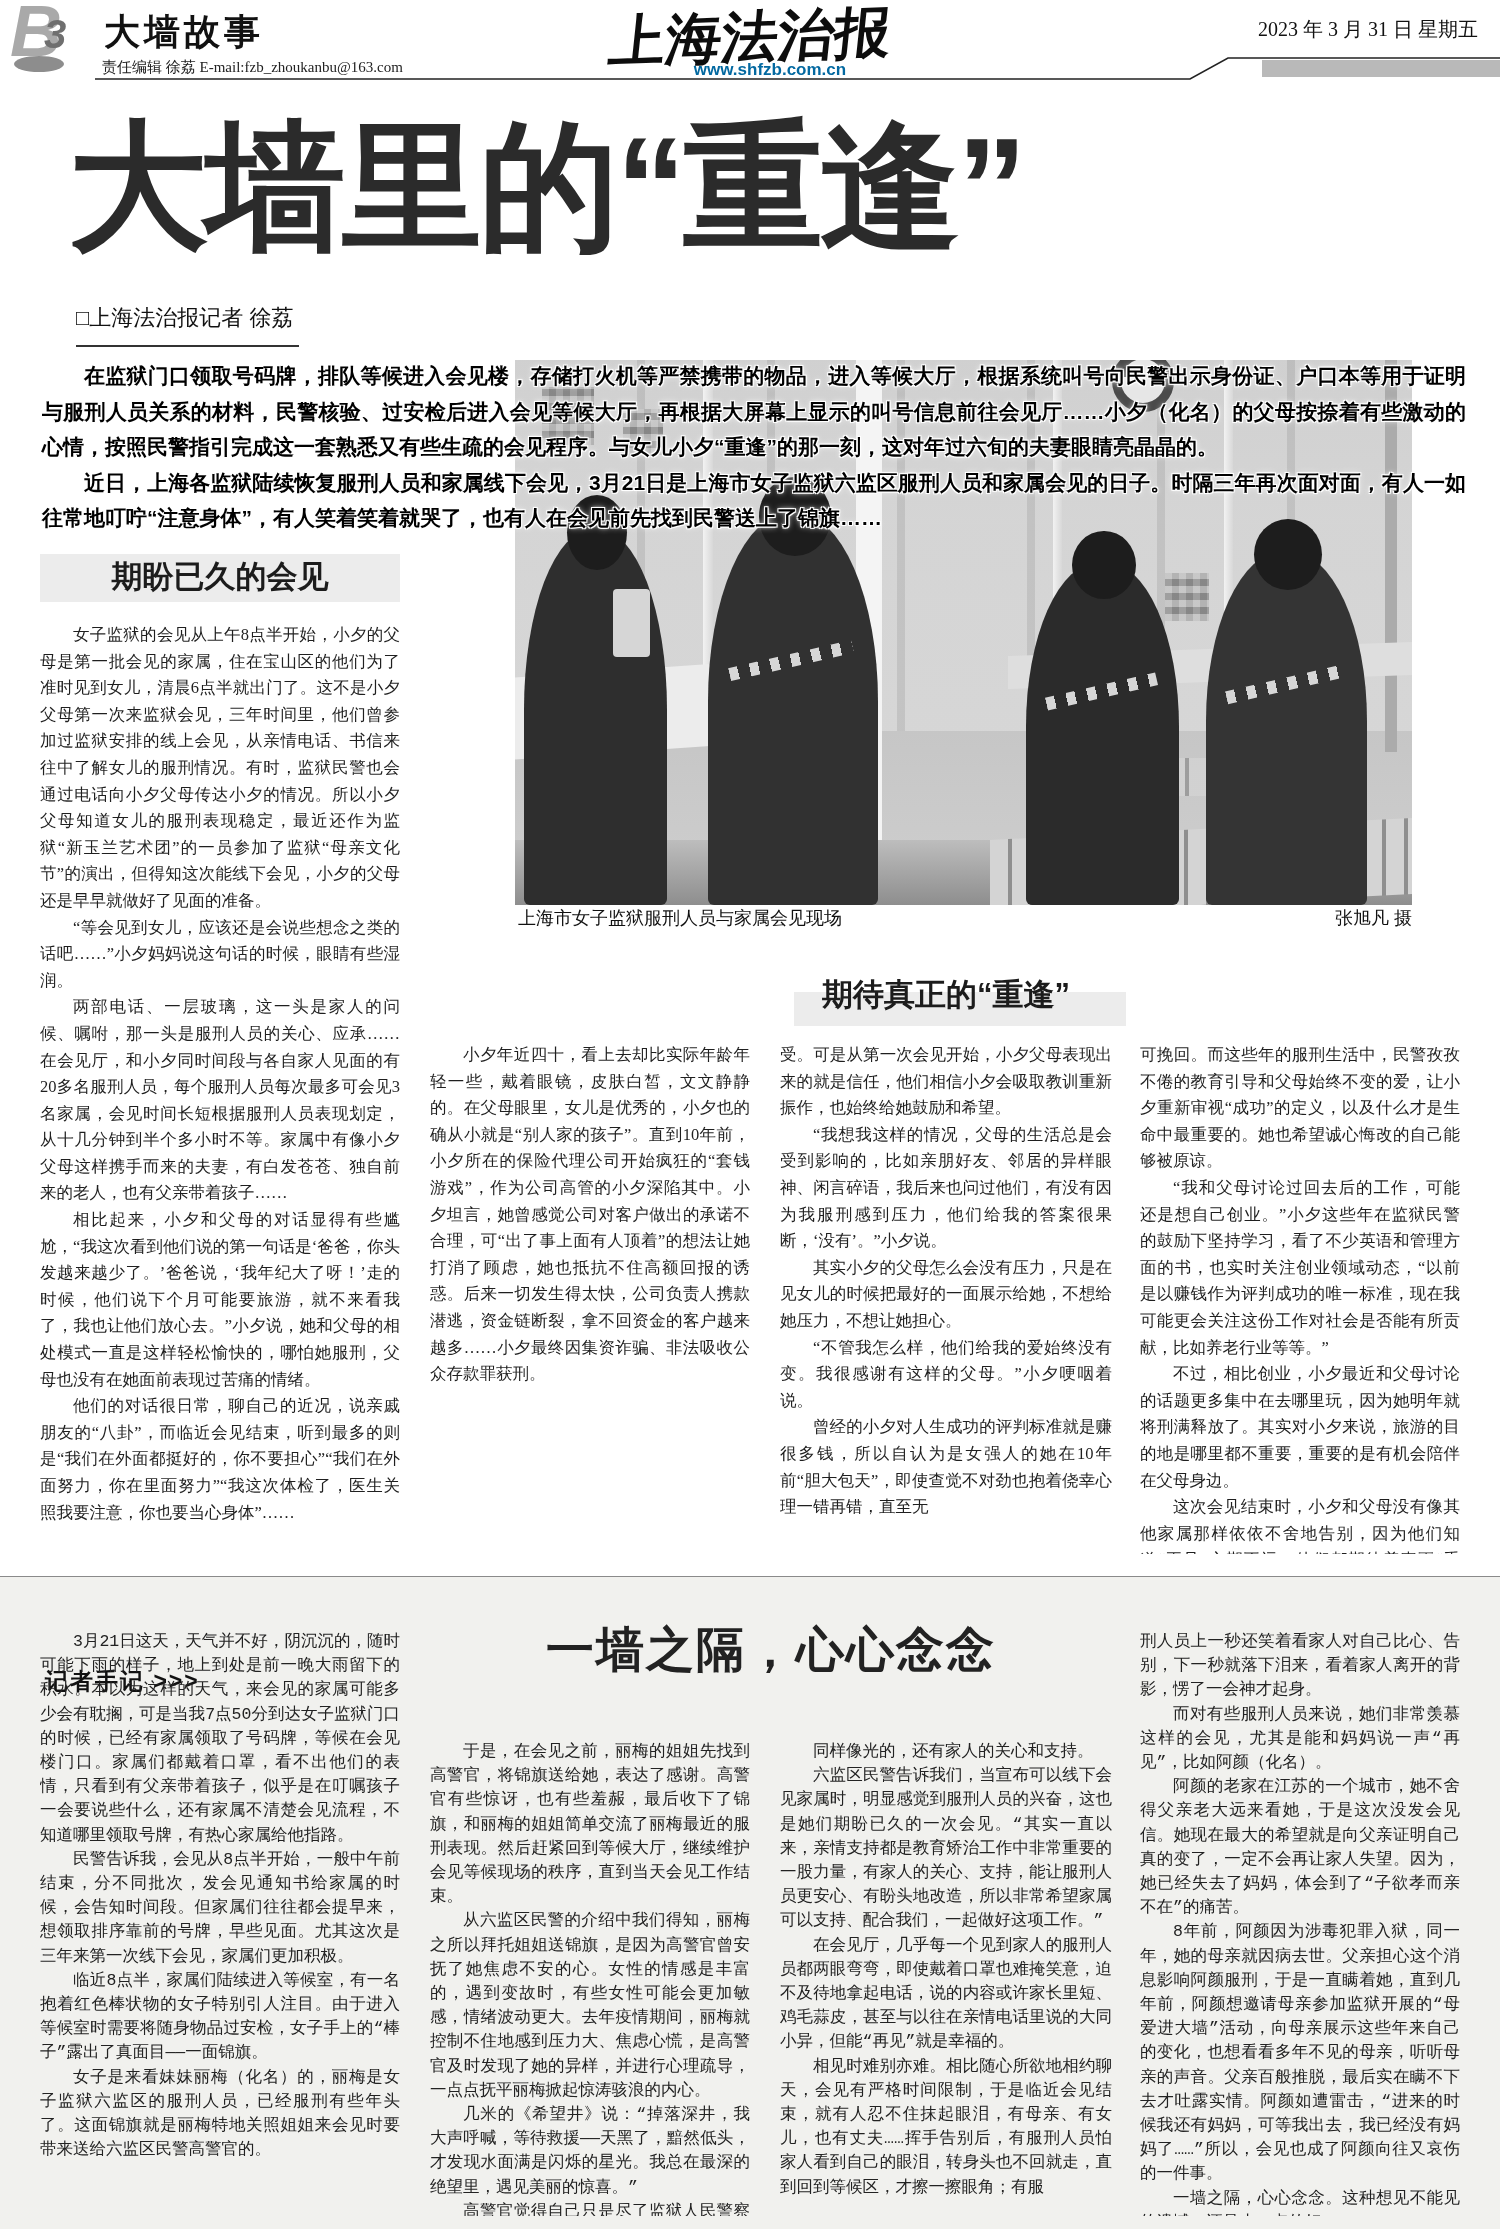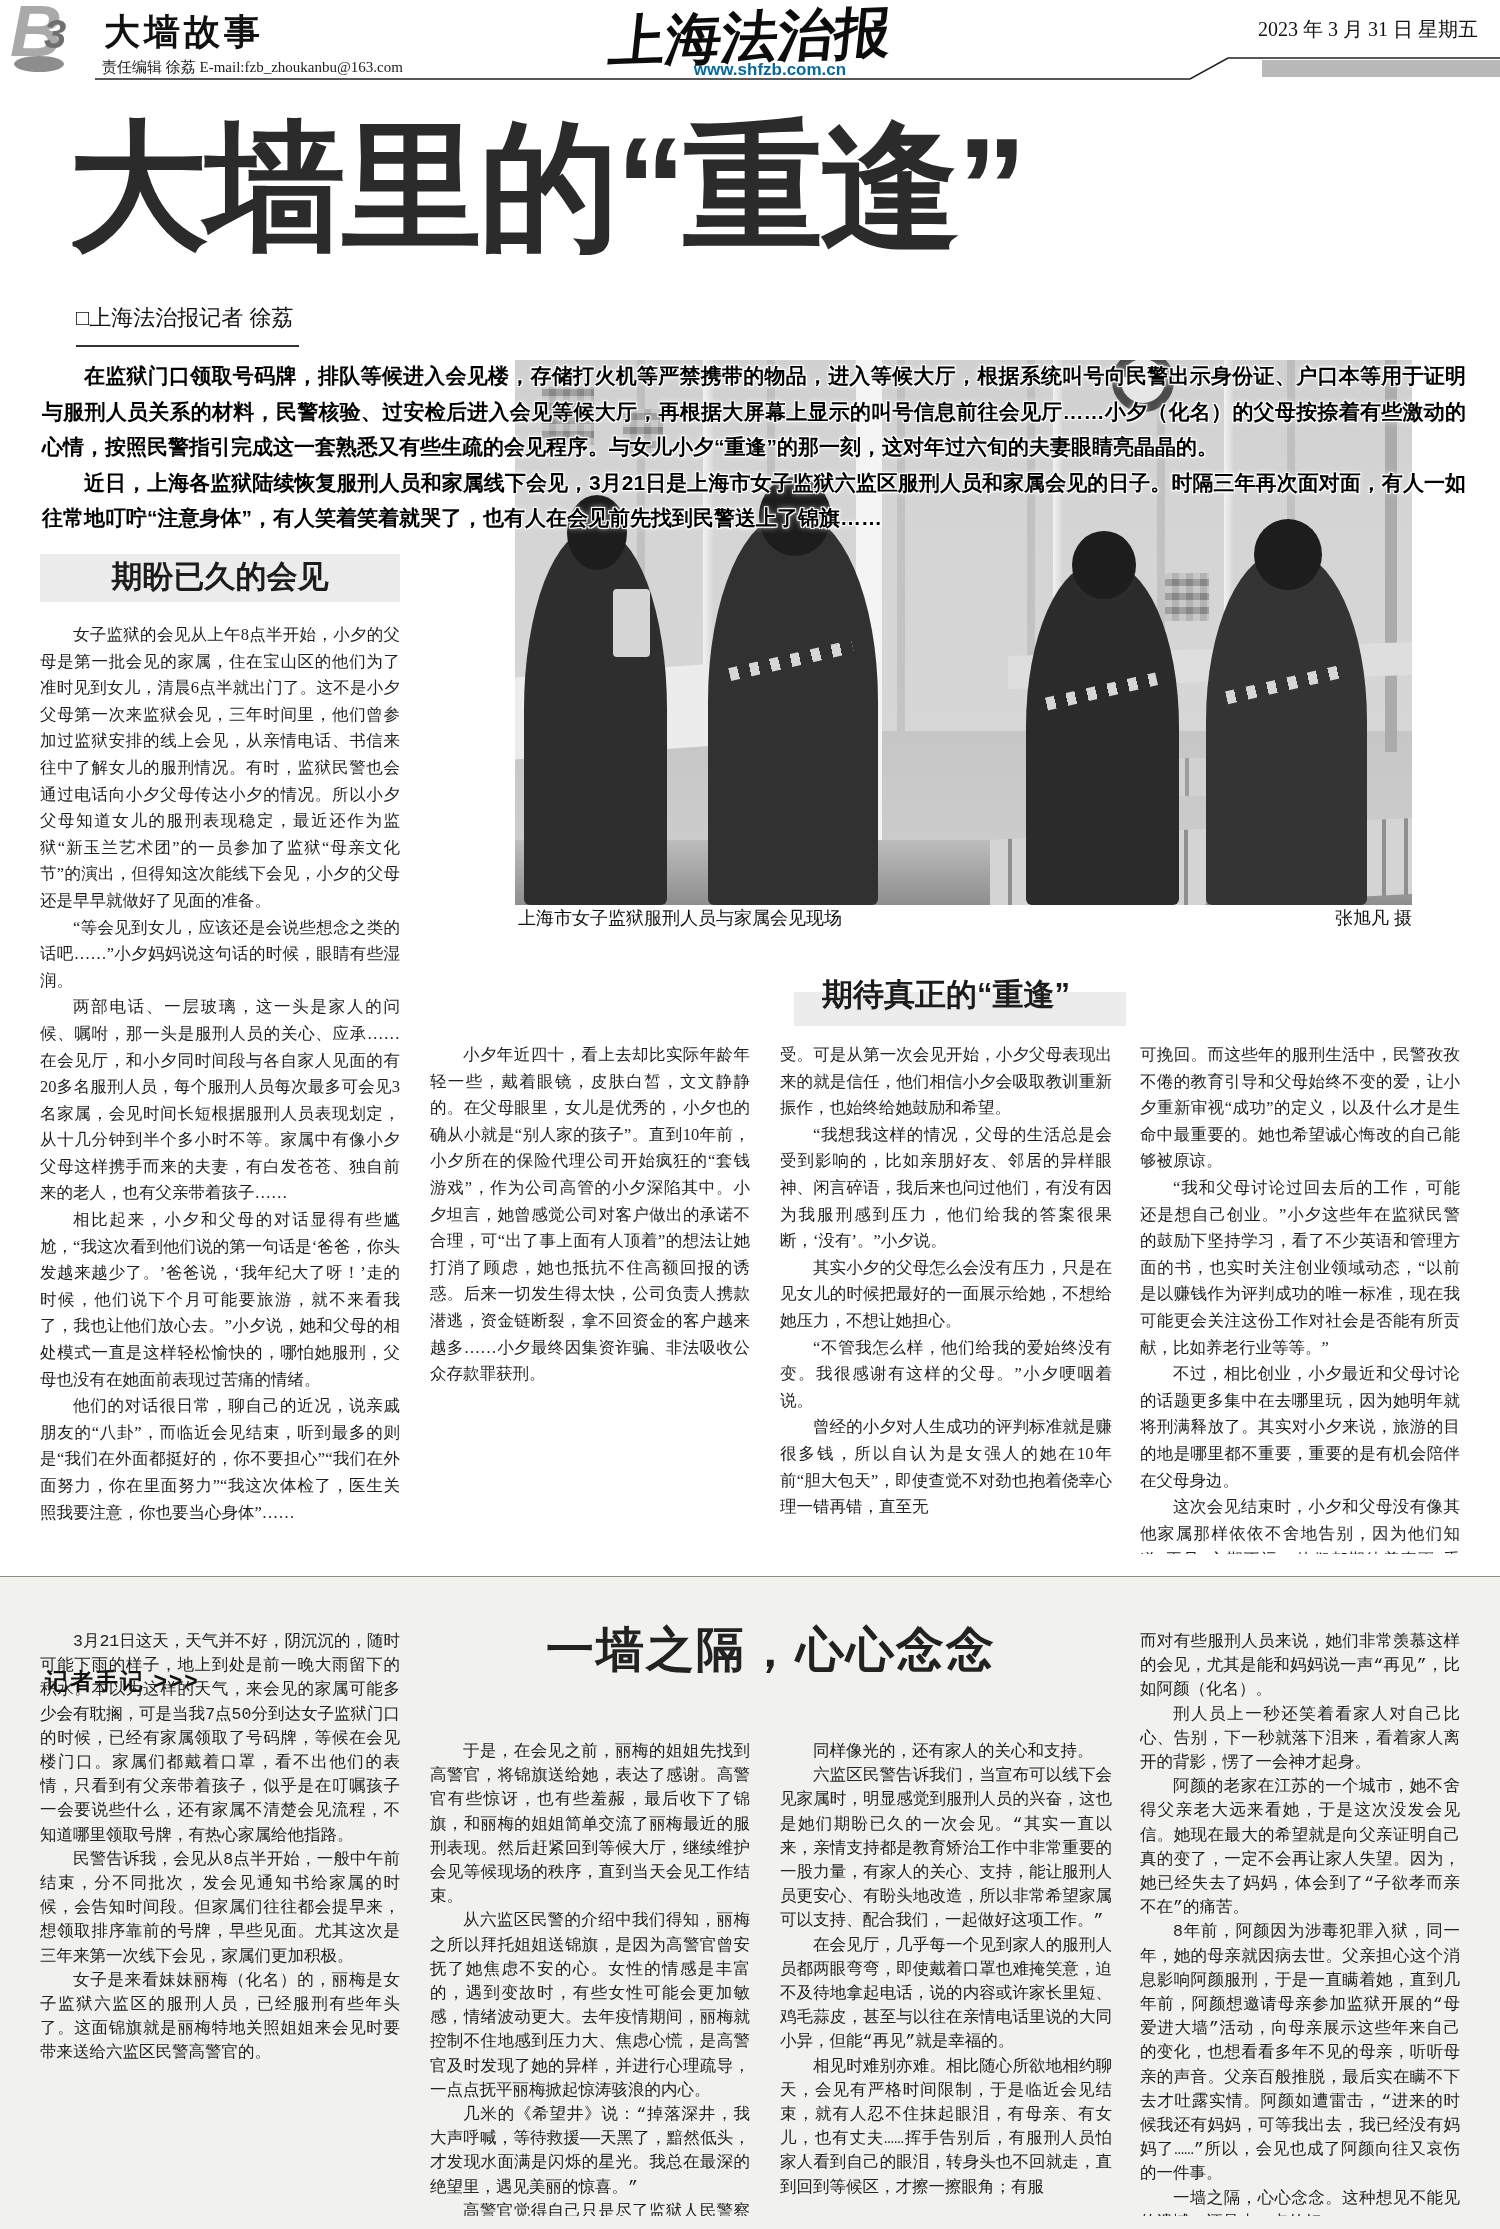--- a/index.html
+++ b/index.html
@@ -192,35 +192,36 @@
       <p>不过，相比创业，小夕最近和父母讨论的话题更多集中在去哪里玩，因为她明年就将刑满释放了。其实对小夕来说，旅游的目的地是哪里都不重要，重要的是有机会陪伴在父母身边。</p>
       <p>这次会见结束时，小夕和父母没有像其他家属那样依依不舍地告别，因为他们知道“再见”之期不远，他们都期待着真正“重逢”的那一天。</p>
     </div>
 
   <div class="abs notes-panel"></div>
   <div class="abs notes-label">记者手记 &gt;&gt;&gt;</div>
   <div class="abs notes-headline">一墙之隔，心心念念</div>
   <div class="abs notecol nA">
       <p>3月21日这天，天气并不好，阴沉沉的，随时可能下雨的样子，地上到处是前一晚大雨留下的积水。本以为这样的天气，来会见的家属可能多少会有耽搁，可是当我7点50分到达女子监狱门口的时候，已经有家属领取了号码牌，等候在会见楼门口。家属们都戴着口罩，看不出他们的表情，只看到有父亲带着孩子，似乎是在叮嘱孩子一会要说些什么，还有家属不清楚会见流程，不知道哪里领取号牌，有热心家属给他指路。</p>
       <p>民警告诉我，会见从8点半开始，一般中午前结束，分不同批次，发会见通知书给家属的时候，会告知时间段。但家属们往往都会提早来，想领取排序靠前的号牌，早些见面。尤其这次是三年来第一次线下会见，家属们更加积极。</p>
+      <p>临近8点半，家属们陆续进入等候室，有一名抱着红色棒状物的女子特别引人注目。由于进入等候室时需要将随身物品过安检，女子手上的“棒子”露出了真面目——一面锦旗。</p>
       <p>女子是来看妹妹丽梅（化名）的，丽梅是女子监狱六监区的服刑人员，已经服刑有些年头了。这面锦旗就是丽梅特地关照姐姐来会见时要带来送给六监区民警高警官的。</p>
     </div>
   <div class="abs notecol nB">
       <p>于是，在会见之前，丽梅的姐姐先找到高警官，将锦旗送给她，表达了感谢。高警官有些惊讶，也有些羞赧，最后收下了锦旗，和丽梅的姐姐简单交流了丽梅最近的服刑表现。然后赶紧回到等候大厅，继续维护会见等候现场的秩序，直到当天会见工作结束。</p>
       <p>从六监区民警的介绍中我们得知，丽梅之所以拜托姐姐送锦旗，是因为高警官曾安抚了她焦虑不安的心。女性的情感是丰富的，遇到变故时，有些女性可能会更加敏感，情绪波动更大。去年疫情期间，丽梅就控制不住地感到压力大、焦虑心慌，是高警官及时发现了她的异样，并进行心理疏导，一点点抚平丽梅掀起惊涛骇浪的内心。</p>
       <p>几米的《希望井》说：“掉落深井，我大声呼喊，等待救援——天黑了，黯然低头，才发现水面满是闪烁的星光。我总在最深的绝望里，遇见美丽的惊喜。”</p>
       <p>高警官觉得自己只是尽了监狱人民警察的职责，但在丽梅看来，那些安慰、开导，就是洒进黑暗中的光。</p>
     </div>
   <div class="abs notecol nC">
       <p>同样像光的，还有家人的关心和支持。</p>
       <p>六监区民警告诉我们，当宣布可以线下会见家属时，明显感觉到服刑人员的兴奋，这也是她们期盼已久的一次会见。“其实一直以来，亲情支持都是教育矫治工作中非常重要的一股力量，有家人的关心、支持，能让服刑人员更安心、有盼头地改造，所以非常希望家属可以支持、配合我们，一起做好这项工作。”</p>
       <p>在会见厅，几乎每一个见到家人的服刑人员都两眼弯弯，即使戴着口罩也难掩笑意，迫不及待地拿起电话，说的内容或许家长里短、鸡毛蒜皮，甚至与以往在亲情电话里说的大同小异，但能“再见”就是幸福的。</p>
       <p>相见时难别亦难。相比随心所欲地相约聊天，会见有严格时间限制，于是临近会见结束，就有人忍不住抹起眼泪，有母亲、有女儿，也有丈夫……挥手告别后，有服刑人员怕家人看到自己的眼泪，转身头也不回就走，直到回到等候区，才擦一擦眼角；有服</p>
     </div>
   <div class="abs notecol nD cont">
+      <p>刑人员上一秒还笑着看家人对自己比心、告别，下一秒就落下泪来，看着家人离开的背影，愣了一会神才起身。</p>
       <p>而对有些服刑人员来说，她们非常羡慕这样的会见，尤其是能和妈妈说一声“再见”，比如阿颜（化名）。</p>
-      <p>刑人员上一秒还笑着看家人对自己比心、告别，下一秒就落下泪来，看着家人离开的背影，愣了一会神才起身。</p>
       <p>阿颜的老家在江苏的一个城市，她不舍得父亲老大远来看她，于是这次没发会见信。她现在最大的希望就是向父亲证明自己真的变了，一定不会再让家人失望。因为，她已经失去了妈妈，体会到了“子欲孝而亲不在”的痛苦。</p>
       <p>8年前，阿颜因为涉毒犯罪入狱，同一年，她的母亲就因病去世。父亲担心这个消息影响阿颜服刑，于是一直瞒着她，直到几年前，阿颜想邀请母亲参加监狱开展的“母爱进大墙”活动，向母亲展示这些年来自己的变化，也想看看多年不见的母亲，听听母亲的声音。父亲百般推脱，最后实在瞒不下去才吐露实情。阿颜如遭雷击，“进来的时候我还有妈妈，可等我出去，我已经没有妈妈了……”所以，会见也成了阿颜向往又哀伤的一件事。</p>
       <p>一墙之隔，心心念念。这种想见不能见的遗憾，还是少一点的好。</p>
     </div>
 
 </div>
 
 </body></html>

